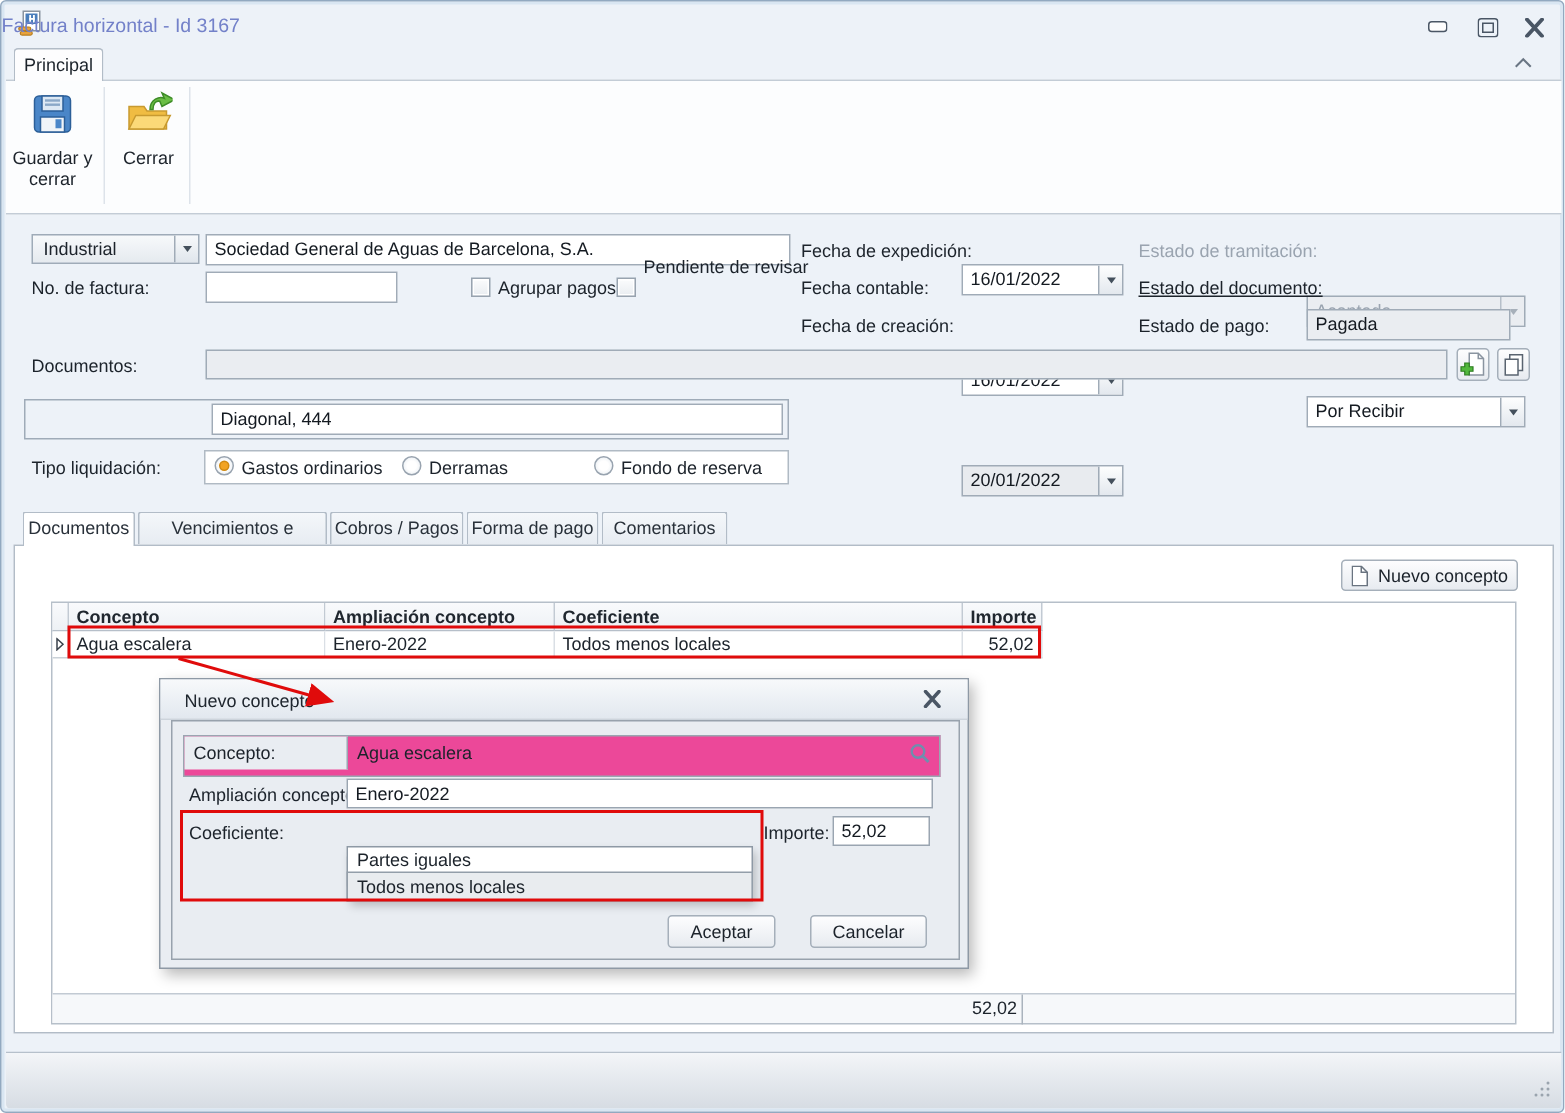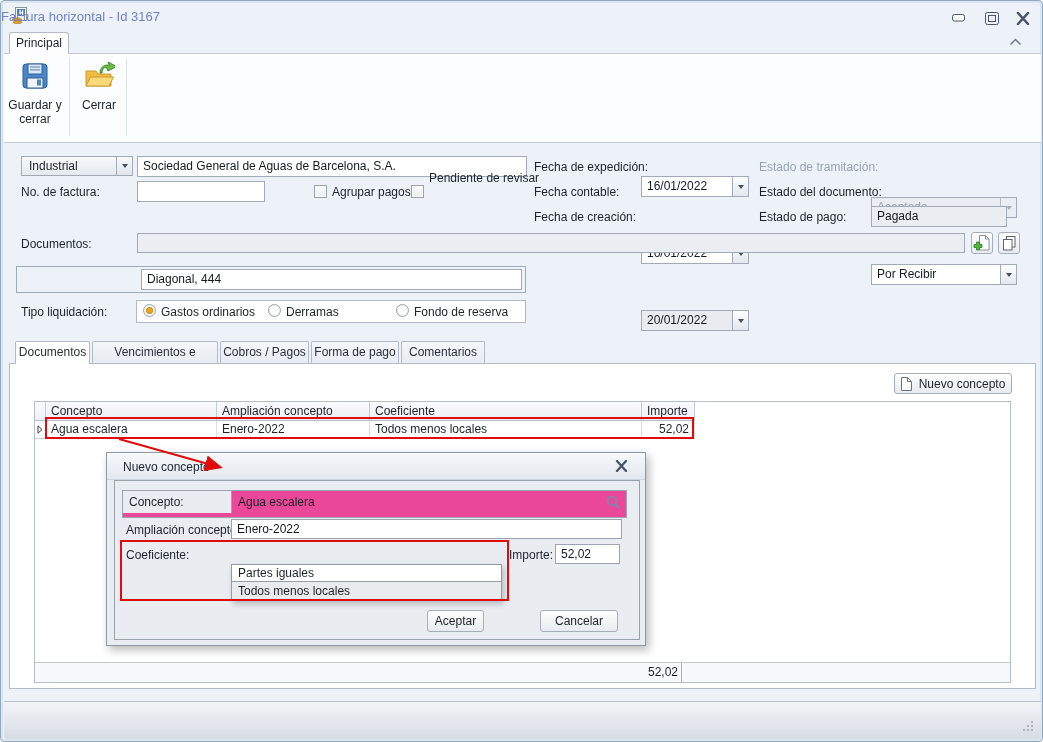--- a/index.html
+++ b/index.html
@@ -173,21 +173,21 @@
   <div class="abs lbl" style="left:331px;top:184px;">Agrupar pagos</div>
   <div class="abs cb" style="left:410px;top:184px;"></div>
   <div class="abs lbl" style="left:428px;top:170px;text-align:center;">Pendiente de revisar</div>
   <div class="abs lbl" style="left:533px;top:184px;">Fecha contable:</div>
   <div class="abs field combo" style="left:640px;top:180px;width:108px;">
     <span>16/01/2022</span>
     <span class="combo-btn">
         <span class="arr"></span>
       </span>
   </div>
-  <div class="abs lbl" style="left:758px;top:184px;">Estado del documento:</div>
+  <div class="abs lbl" style="left:758px;top:184px;text-decoration:underline;">Estado del documento:</div>
   <div class="abs field combo" style="left:870px;top:180px;width:146px;">
     <span>Por Recibir</span>
     <span class="combo-btn">
         <span class="arr"></span>
       </span>
   </div>
 
   <div class="abs lbl" style="left:533px;top:209px;">Fecha de creación:</div>
   <div class="abs field combo gray" style="left:640px;top:205px;width:108px;background:#e8ebef;">
     <span>20/01/2022</span>
@@ -243,21 +243,21 @@
   <div class="abs btnstd" style="left:893px;top:372px;width:118px;height:21px;gap:7px;z-index:2;">
     <svg width="11" height="14">
       <path d="M0.5 0.5 h6 l4 4 v9 h-10 z" fill="#fff" stroke="#6a7480"></path>
       <path d="M6.5 0.5 v4 h4" fill="none" stroke="#6a7480"></path>
     </svg>
     <span>Nuevo concepto</span>
   </div>
 
   <div class="abs" style="left:33px;top:400px;width:977px;height:282px;background:#fff;border:1px solid #b6bfc9;z-index:1;">
 
-    <div style="display:flex;height:19px;">
+    <div style="display:flex;height:19px;font-weight:bold;">
       <div class="hcell" style="width:11px;padding:0;"></div>
       <div class="hcell" style="width:171px;">Concepto</div>
       <div class="hcell" style="width:153px;">Ampliación concepto</div>
       <div class="hcell" style="width:272px;">Coeficiente</div>
       <div class="hcell" style="width:53px;">Importe</div>
     </div>
 
     <div style="display:flex;height:18px;">
       <div class="dcell" style="width:11px;padding:0;display:flex;align-items:center;justify-content:center;">
         <svg width="6" height="9">
@@ -312,21 +312,21 @@
     <div class="abs lbl" style="left:402px;top:95px;">Importe:</div>
     <div class="abs field" style="left:448px;top:91px;width:65px;height:20px;line-height:18px;border-color:#9aa5b1;">52,02</div>
 
     <div class="abs list" style="left:124px;top:111px;width:271px;">
       <div class="list-item">Partes iguales</div>
       <div class="list-item sel">Todos menos locales</div>
     </div>
 
     <div class="abs redbox" style="left:13px;top:87px;width:389px;height:61px;"></div>
 
-    <div class="abs btnstd" style="left:320px;top:157px;width:57px;height:22px;">Aceptar</div>
+    <div class="abs btnstd" style="left:338px;top:157px;width:72px;height:22px;">Aceptar</div>
     <div class="abs btnstd" style="left:433px;top:157px;width:78px;height:22px;">Cancelar</div>
   </div>
 
   <svg class="abs" style="left:110px;top:430px;z-index:60;pointer-events:none;" width="122" height="48" viewBox="0 0 122 48">
     <defs>
       <marker id="arrhead" markerWidth="9" markerHeight="8" refX="7" refY="4" orient="auto">
         <path d="M0 0 L9 4 L0 8 z" fill="#e00b0b"></path>
       </marker>
     </defs>
     <line x1="8" y1="8" x2="108" y2="36" stroke="#e00b0b" stroke-width="2" marker-end="url(#arrhead)"></line>

